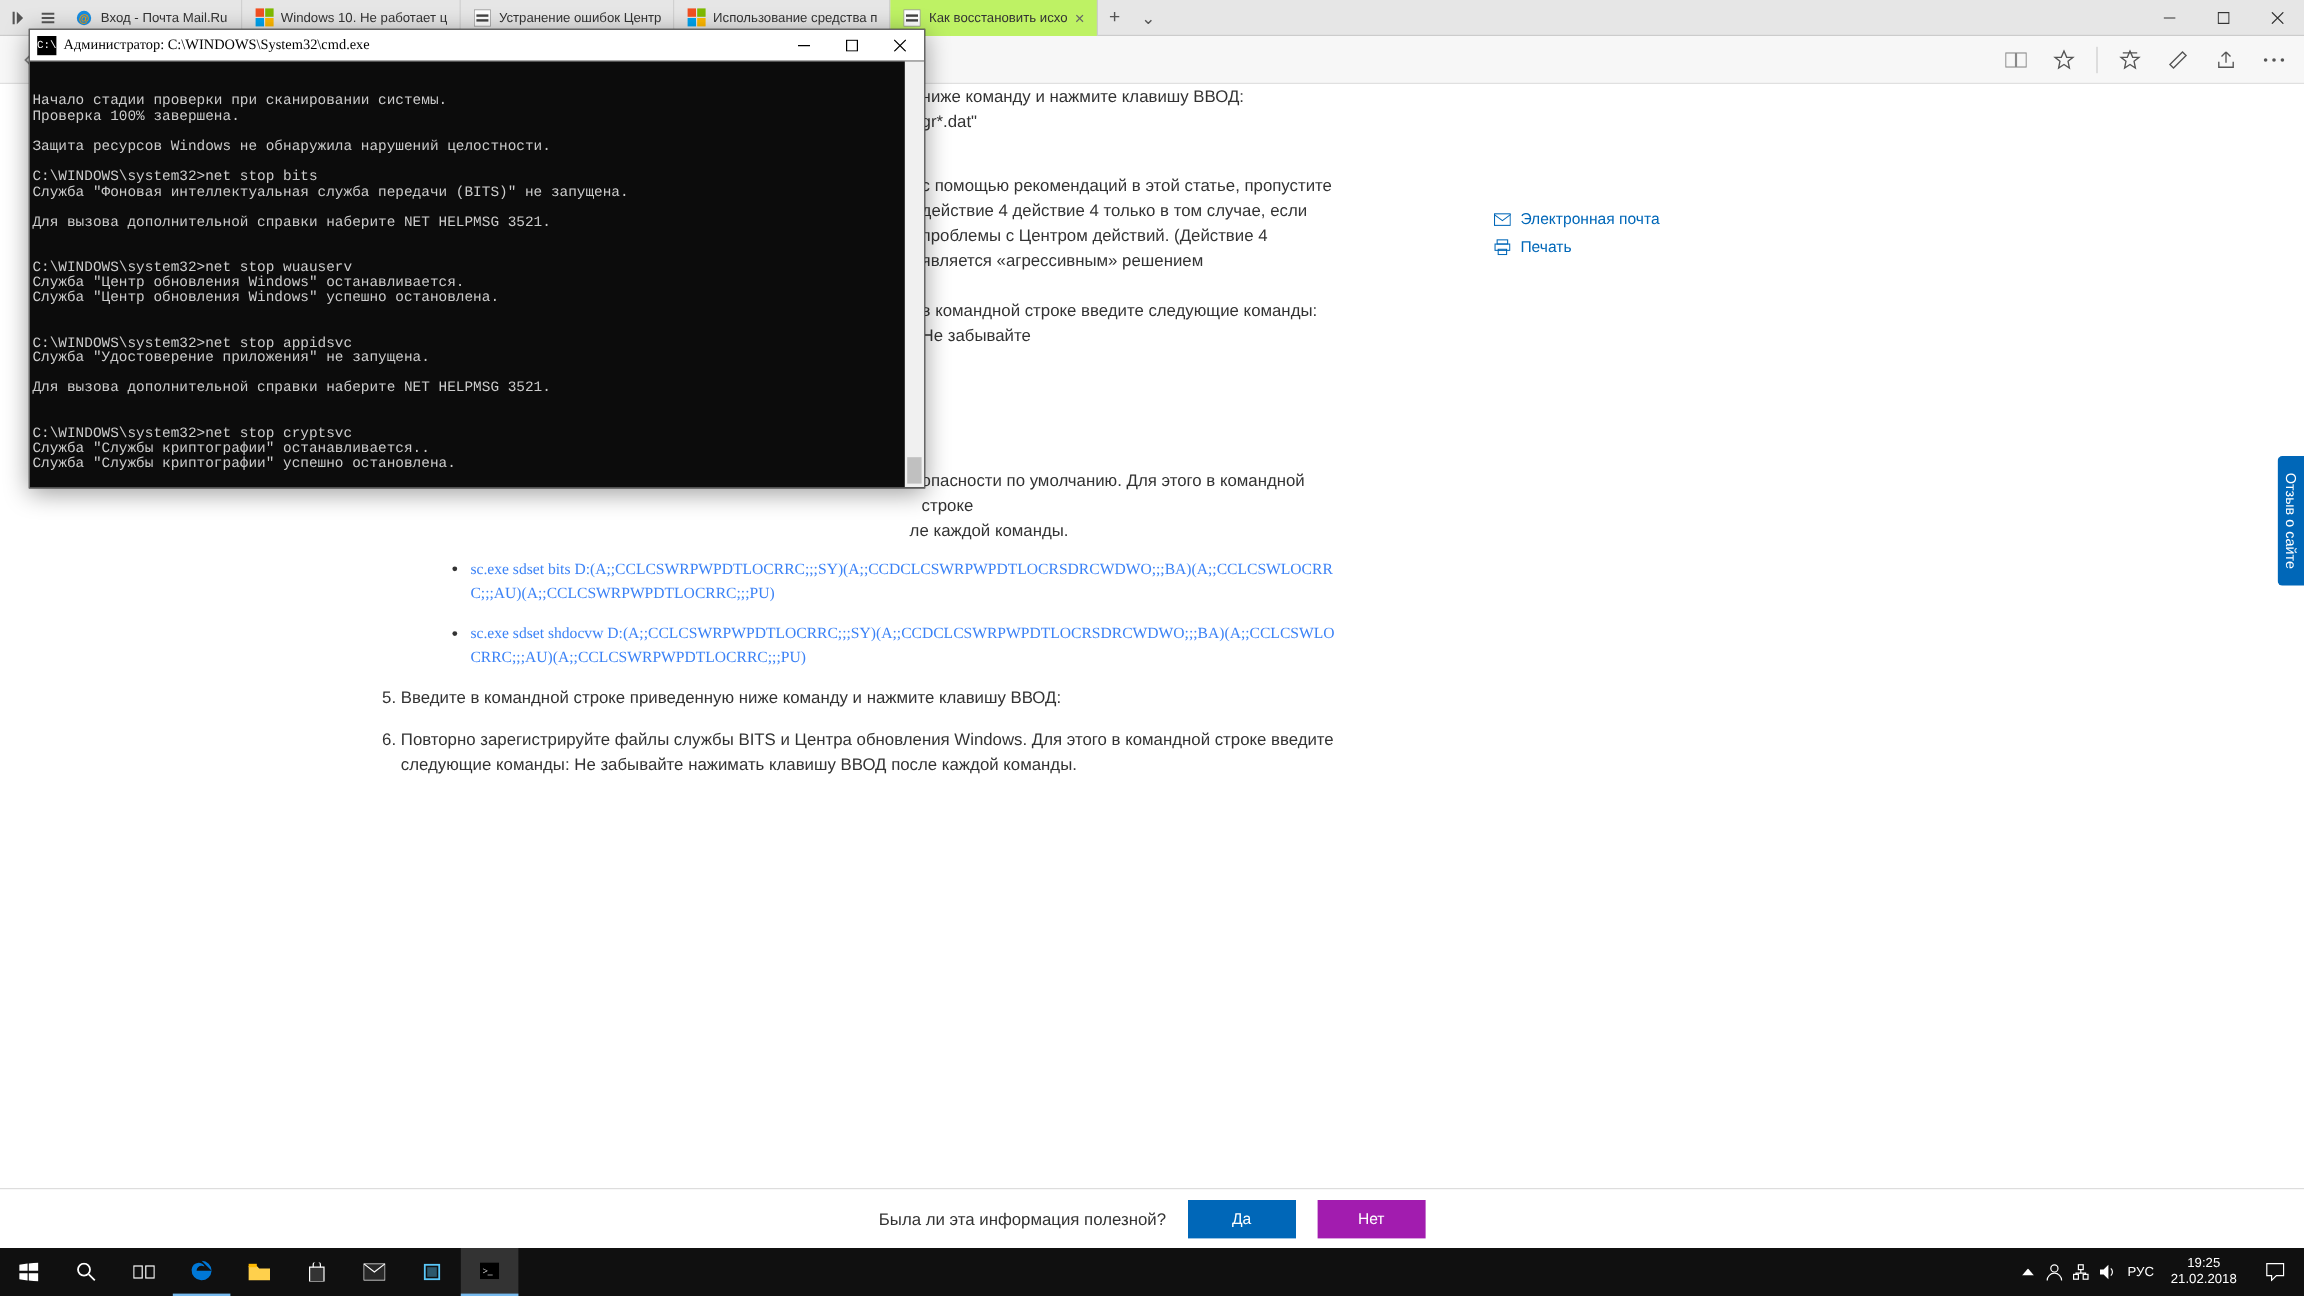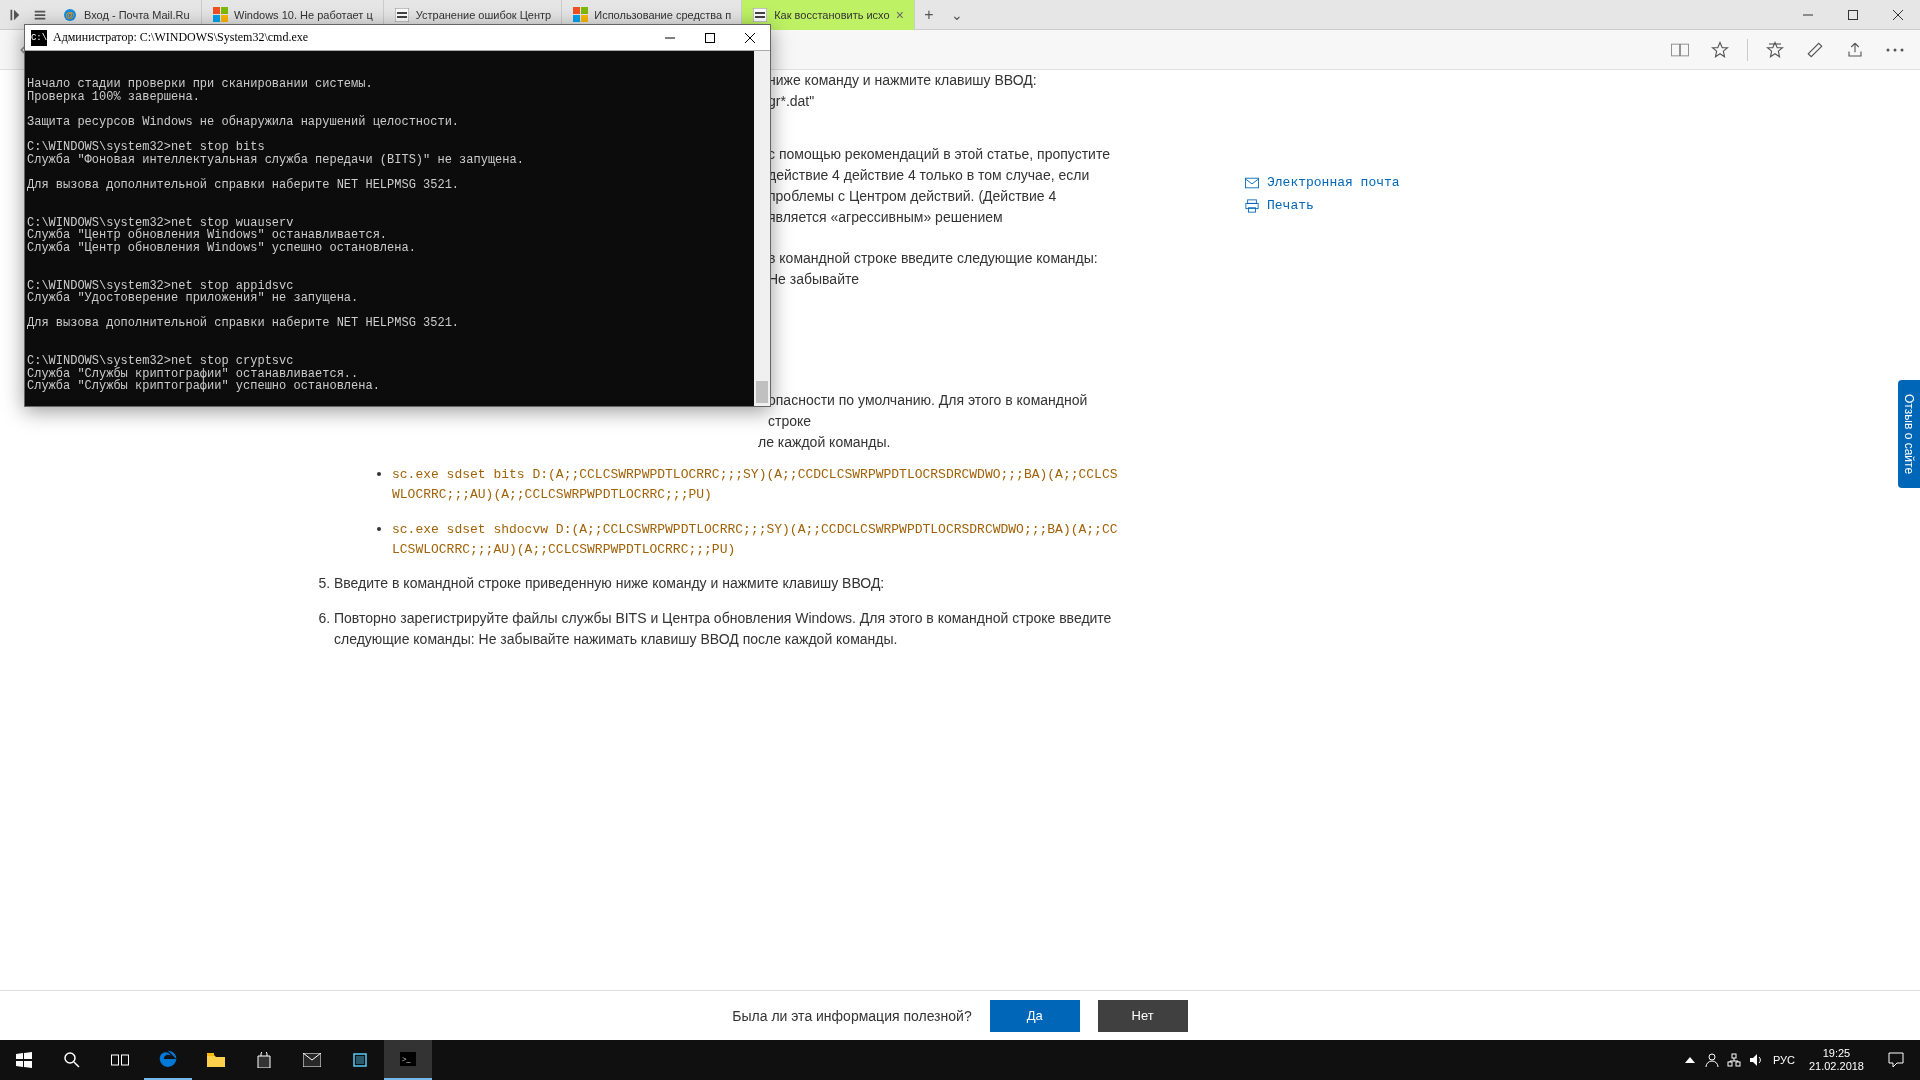--- a/index.html
+++ b/index.html
@@ -26,34 +26,34 @@
 .addr-bar .icon-btn { width: 34px; height: 34px; display: flex; align-items: center; justify-content: center; color: #555; }
 .addr-bar .divider { width: 1px; height: 22px; background: #ccc; margin: 0 4px; }
 
 
 .page { position: absolute; top: 70px; left: 0; right: 0; bottom: 40px; overflow: hidden; background: #fff; }
 .article-col { margin-left: 348px; width: 770px; font-size: 14px; color: #333; line-height: 1.5; }
 .article-col ol { list-style: decimal; padding-left: 0; }
 .article-col ol > li { margin-bottom: 14px; }
 .article-col ul { list-style: disc; padding-left: 40px; margin-top: 6px; }
 .article-col ul li { margin-bottom: 6px; }
-.code-block { font-family: Liberation Mono, monospace; font-size: 13px; color: #a16207; margin: 6px 0 14px 48px; word-break: break-all; }
+.code-block { font-family: Liberation Serif, serif; font-size: 13px; color: #3b82f6; margin: 6px 0 14px 48px; word-break: break-all; }
 .cmd-inline { font-family: "Segoe UI", sans-serif; color: #333; margin-left: 16px; display: block; margin-top: 4px; }
 .highlighted { background: #c8c8c8; }
 
 .side-links { position: absolute; top: 105px; right: 495px; width: 180px; }
-.side-links a { display: flex; align-items: center; gap: 8px; color: #0067b8; text-decoration: none; font-size: 13px; margin-bottom: 8px; font-family: Liberation Mono, monospace; }
+.side-links a { display: flex; align-items: center; gap: 8px; color: #0067b8; text-decoration: none; font-size: 13px; margin-bottom: 8px; }
 
 .feedback-tab { position: fixed; right: 0; top: 380px; background: #0067b8; color: #fff; padding: 14px 4px; writing-mode: vertical-rl; font-size: 12px; border-radius: 4px 0 0 4px; cursor: pointer; }
 
 .feedback-bar { position: fixed; bottom: 40px; left: 0; right: 0; height: 50px; background: #fff; border-top: 1px solid #ddd; display: flex; align-items: center; justify-content: center; gap: 18px; }
 .feedback-bar .q { font-size: 14px; color: #333; }
 .feedback-bar button { width: 90px; height: 32px; border: none; color: #fff; font-size: 13px; cursor: pointer; }
 .btn-yes { background: #0067b8; }
-.btn-no { background: #404040; }
+.btn-no { background: #a21caf; }
 
 
 .cmd-window { position: absolute; top: 24px; left: 24px; width: 747px; background: #0c0c0c; color: #ccc; font-family: Consolas, "Courier New", monospace; font-size: 12px; box-shadow: 0 4px 20px rgba(0,0,0,0.4); border: 1px solid #666; z-index: 50; }
 .cmd-titlebar { height: 26px; background: #fff; color: #000; display: flex; align-items: center; padding-left: 6px; border-bottom: 1px solid #aaa; }
 .cmd-titlebar .icon { width: 16px; height: 16px; background: #000; margin-right: 6px; display: flex; align-items: center; justify-content: center; color: #fff; font-size: 9px; }
 .cmd-titlebar .title { font-family: "Segoe UI"; font-size: 12px; flex: 1; }
 .cmd-titlebar .btns { display: flex; }
 .cmd-titlebar .btn { width: 40px; height: 26px; display: flex; align-items: center; justify-content: center; font-family: "Segoe UI"; }
 .cmd-body { padding: 2px 4px 2px 2px; white-space: pre-wrap; line-height: 1.05; height: 355px; overflow: hidden; position: relative; }
 .cmd-scrollbar { position: absolute; right: 0; top: 0; bottom: 0; width: 16px; background: #f0f0f0; }

